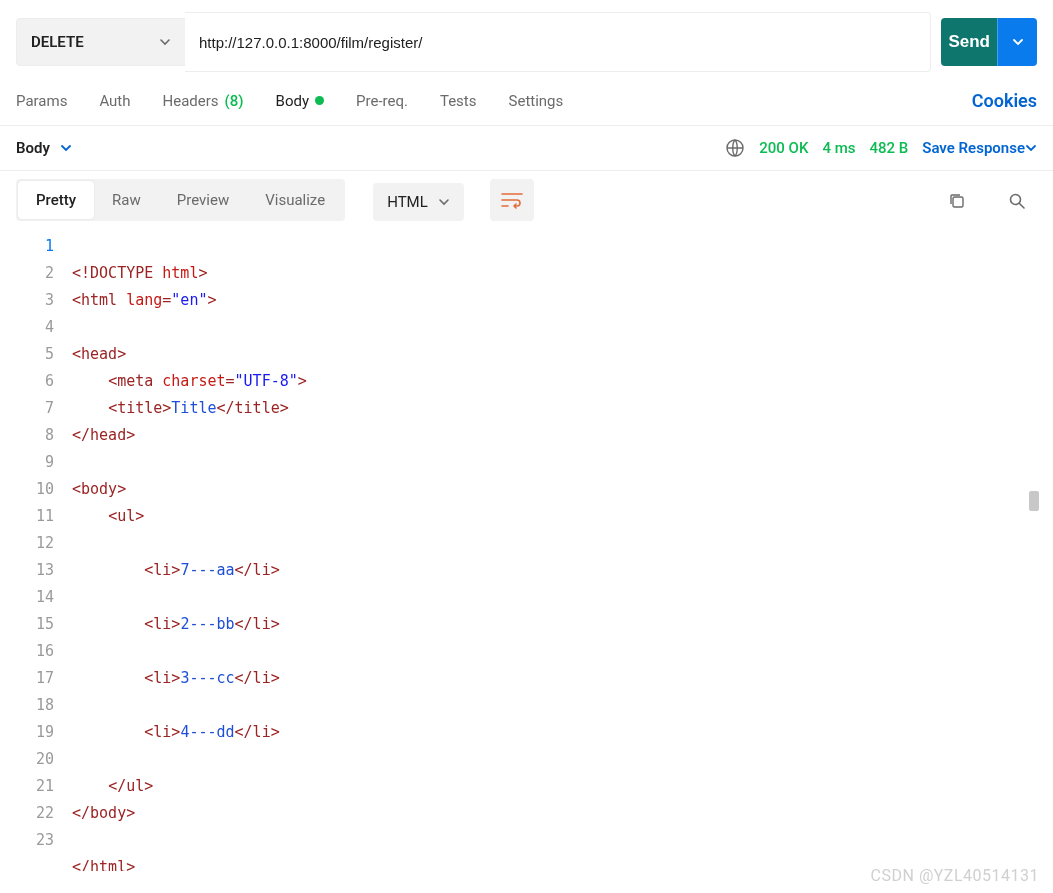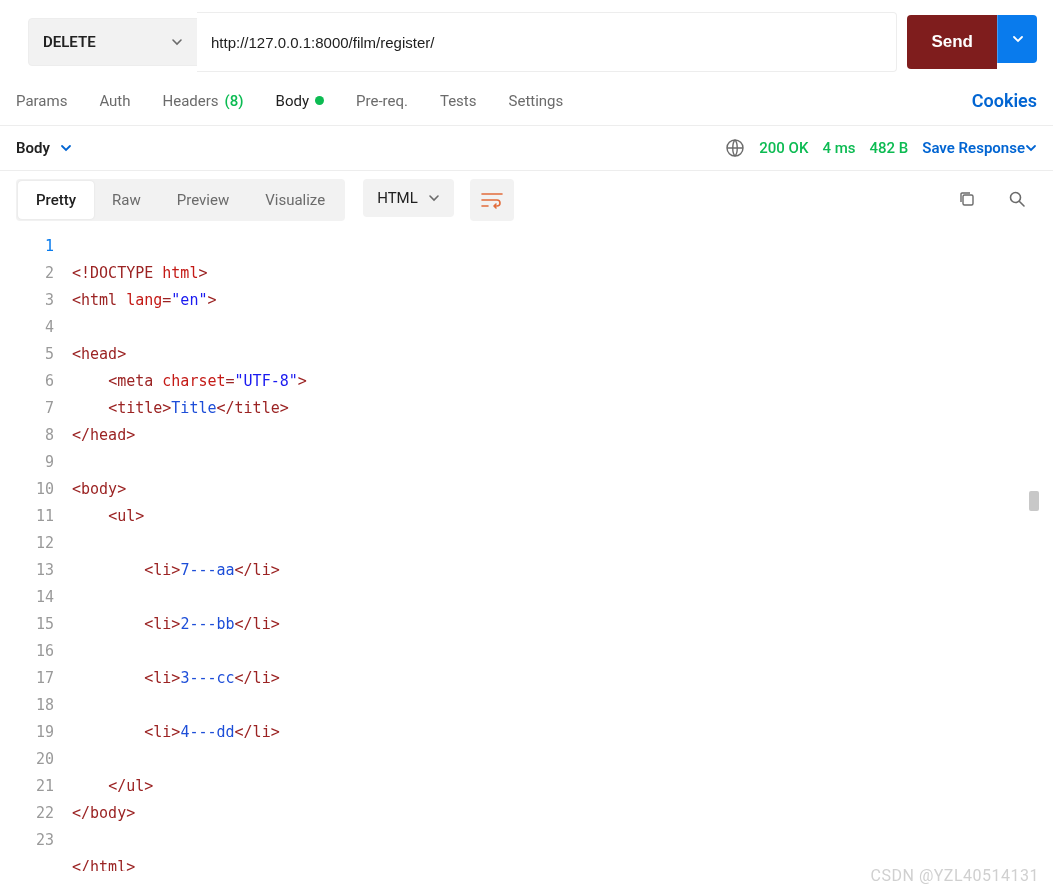--- a/index.html
+++ b/index.html
@@ -1,38 +1,38 @@
 <!DOCTYPE html>
 <html><head>
 <meta charset="utf-8">
 <style>
   * { box-sizing: border-box; margin: 0; padding: 0; }
   body { font-family: -apple-system, BlinkMacSystemFont, "Segoe UI", Roboto, Arial, sans-serif; font-size: 14px; color: #212121; background: #fff; width: 1053px; height: 893px; overflow: hidden; position: relative; }
-  .request-bar { display: flex; align-items: center; gap: 10px; padding: 12px 16px 12px 16px; margin-left: 12px; }
+  .request-bar { display: flex; align-items: center; gap: 10px; padding: 12px 16px 12px 16px; }
   .method-select { display: flex; align-items: center; justify-content: space-between; background: #f2f2f2; border: 1px solid #ededed; border-radius: 4px 0 0 4px; padding: 0 14px; height: 48px; width: 170px; cursor: pointer; font-weight: 600; font-size: 15px; color: #212121; margin-right: -11px; }
   .url-input { flex: 1; height: 60px; border: 1px solid #ededed; border-left: none; border-radius: 0 4px 4px 0; padding: 0 14px; font-size: 15px; color: #212121; outline: none; }
   .send-group { display: flex; }
-  .send-btn { background: #7f1d1d; color: #fff; border: none; height: 54px; padding: 0 24px; font-size: 17px; font-weight: 600; border-radius: 4px 0 0 4px; cursor: pointer; }
+  .send-btn { background: #0f766e; color: #fff; border: none; height: 48px; padding: 0 7px; font-size: 17px; font-weight: 600; border-radius: 4px 0 0 4px; cursor: pointer; }
   .send-caret { background: #097bed; color: #fff; border: none; border-left: 1px solid rgba(255,255,255,0.25); height: 48px; width: 40px; border-radius: 0 4px 4px 0; cursor: pointer; display: flex; align-items: center; justify-content: center; }
   .req-tabs { display: flex; align-items: center; padding: 6px 16px 14px 16px; gap: 32px; font-size: 15px; }
   .req-tab { color: #6b6b6b; cursor: pointer; display: flex; align-items: center; gap: 6px; }
   .req-tab.active { color: #212121; }
   .req-tab .count { color: #0cbb52; font-weight: 500; }
   .req-tab .dot { width: 9px; height: 9px; border-radius: 50%; background: #0cbb52; }
   .cookies-link { margin-left: auto; color: #0265d2; font-weight: 600; font-size: 18px; cursor: pointer; }
   .divider { border-top: 1px solid #ededed; }
   .response-bar { display: flex; align-items: center; padding: 12px 16px; gap: 14px; font-size: 15px; }
   .rb-body { font-weight: 600; color: #212121; display: flex; align-items: center; gap: 10px; cursor: pointer; }
   .rb-spacer { flex: 1; }
   .globe-icon { color: #6b6b6b; }
   .status-ok { color: #0cbb52; font-weight: 500; }
   .meta { color: #6b6b6b; }
   .meta .val { color: #0cbb52; font-weight: 500; }
   .save-response { color: #0265d2; font-weight: 600; display: flex; align-items: center; cursor: pointer; }
-  .view-bar { display: flex; align-items: flex-start; padding: 8px 16px 10px 16px; gap: 10px; }
+  .view-bar { display: flex; align-items: flex-end; padding: 8px 16px 10px 16px; gap: 20px; }
   .view-tabs { display: flex; background: #f2f2f2; border-radius: 4px; padding: 2px; }
   .view-tab { padding: 10px 18px; font-size: 15px; color: #6b6b6b; cursor: pointer; border-radius: 4px; }
   .view-tab.active { background: #fff; color: #212121; font-weight: 500; box-shadow: 0 0 2px rgba(0,0,0,0.1); }
   .format-select { background: #f2f2f2; border-radius: 4px; padding: 10px 14px; display: flex; align-items: center; gap: 10px; font-size: 15px; color: #212121; cursor: pointer; margin-left: 8px; }
   .wrap-btn { background: #f2f2f2; border-radius: 4px; width: 44px; height: 42px; display: flex; align-items: center; justify-content: center; cursor: pointer; margin-left: 6px; }
   .view-spacer { flex: 1; }
   .icon-btn { color: #6b6b6b; cursor: pointer; width: 40px; height: 40px; display: flex; align-items: center; justify-content: center; }
   .code-area { position: relative; display: flex; height: 640px; overflow: hidden; padding-left: 16px; }
   .gutter { width: 56px; text-align: right; padding-right: 18px; color: #9a9a9a; font-family: Consolas, Menlo, monospace; font-size: 15px; line-height: 27px; user-select: none; padding-top: 2px; }
   .gutter .first { color: #097bed; }

